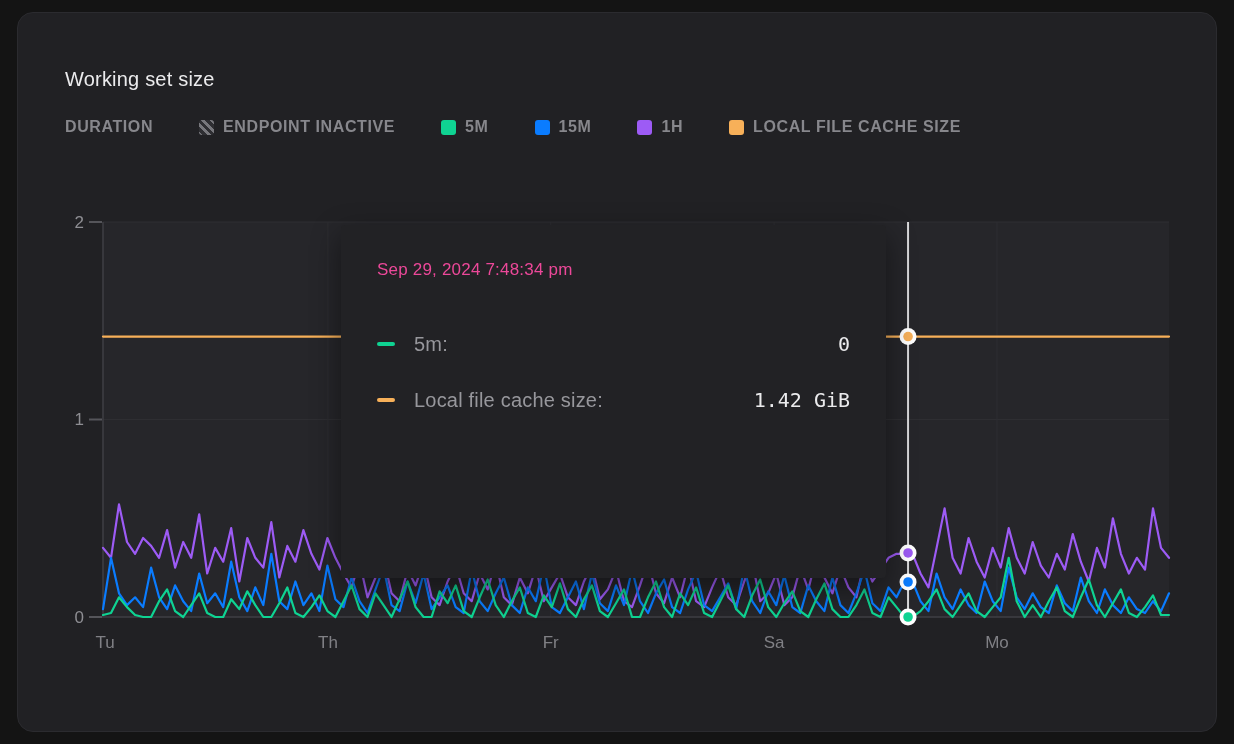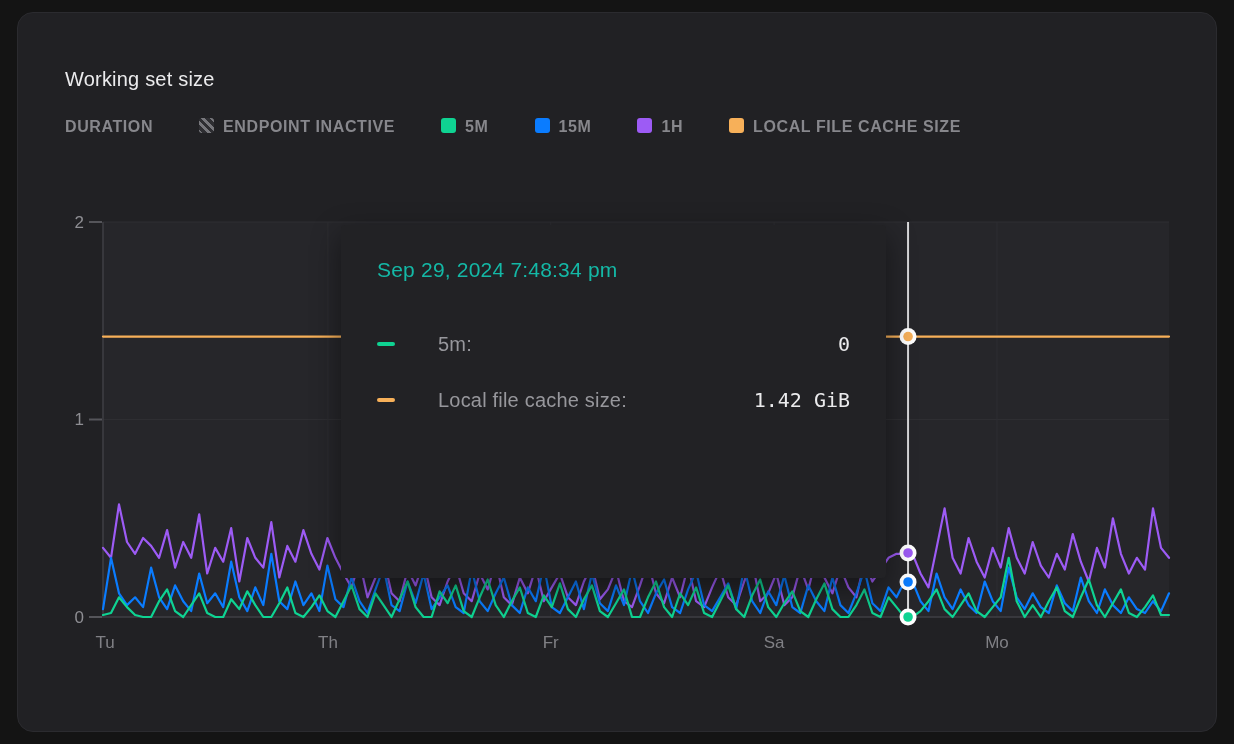--- a/index.html
+++ b/index.html
@@ -2,31 +2,31 @@
 <html><head>
 <meta charset="utf-8">
 <style>
   html,body{margin:0;padding:0;background:#141414;font-family:"Liberation Sans",sans-serif;}
   #stage{position:relative;width:1234px;height:744px;background:#141414;overflow:hidden;}
   .card{position:absolute;left:17px;top:12px;width:1200px;height:720px;background:#212124;
         border:1px solid #2b2b2f;border-radius:16px;box-sizing:border-box;}
   .title{position:absolute;left:65px;top:68px;font-size:20px;font-weight:500;color:#ebebed;letter-spacing:.2px;}
   .legend{position:absolute;left:65px;top:118px;display:flex;align-items:center;gap:46px;}
   .legend-label{font-size:16px;font-weight:700;color:#87878c;letter-spacing:.6px;}
-  .legend-item{display:flex;align-items:flex-start;gap:9px;cursor:pointer;}
+  .legend-item{display:flex;align-items:center;gap:9px;cursor:pointer;}
   .swatch{width:15px;height:15px;border-radius:3px;flex:0 0 auto;}
   .swatch.hatched{background:repeating-linear-gradient(45deg,#77777c 0 2.5px,#2e2e32 2.5px 6px);}
   .chart-svg{position:absolute;left:0;top:0;}
   .tooltip{position:absolute;left:341px;top:225px;width:545px;height:353px;background:#222225;
            border-radius:4px;box-shadow:0 10px 30px rgba(0,0,0,.45);box-sizing:border-box;
            padding:30px 36px 0 36px;z-index:5;}
-  .tooltip-date{font-size:21px;color:#14b8a6;line-height:30px;margin-bottom:31px;letter-spacing:.2px;}
+  .tooltip-date{font-size:17px;color:#ec4899;line-height:30px;margin-bottom:31px;letter-spacing:.2px;}
   .tooltip-row{display:flex;align-items:center;height:56px;}
   .row-dash{width:18px;height:3.5px;border-radius:2px;flex:0 0 auto;margin-right:19px;}
-  .row-label{font-size:20px;color:#97979c;letter-spacing:.2px;margin-left:24px;}
+  .row-label{font-size:20px;color:#97979c;letter-spacing:.2px;}
   .row-value{margin-left:auto;font-family:"DejaVu Sans Mono",monospace;font-size:20px;color:#ebebed;}
 </style>
 </head>
 <body>
 
 <div id="stage">
   <div class="card"></div>
 
   <div class="title">Working set size</div>
 

